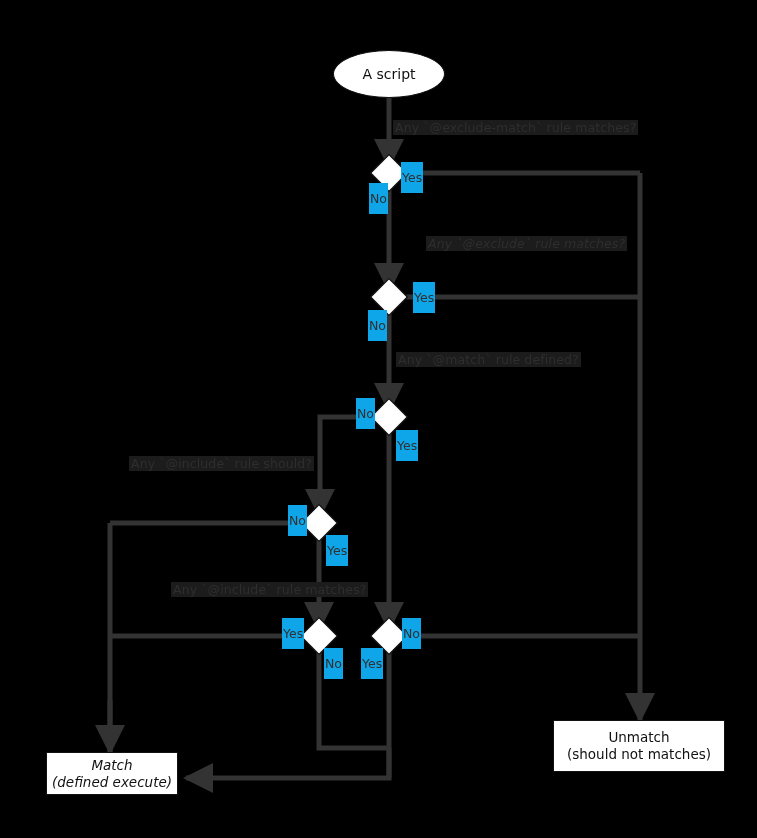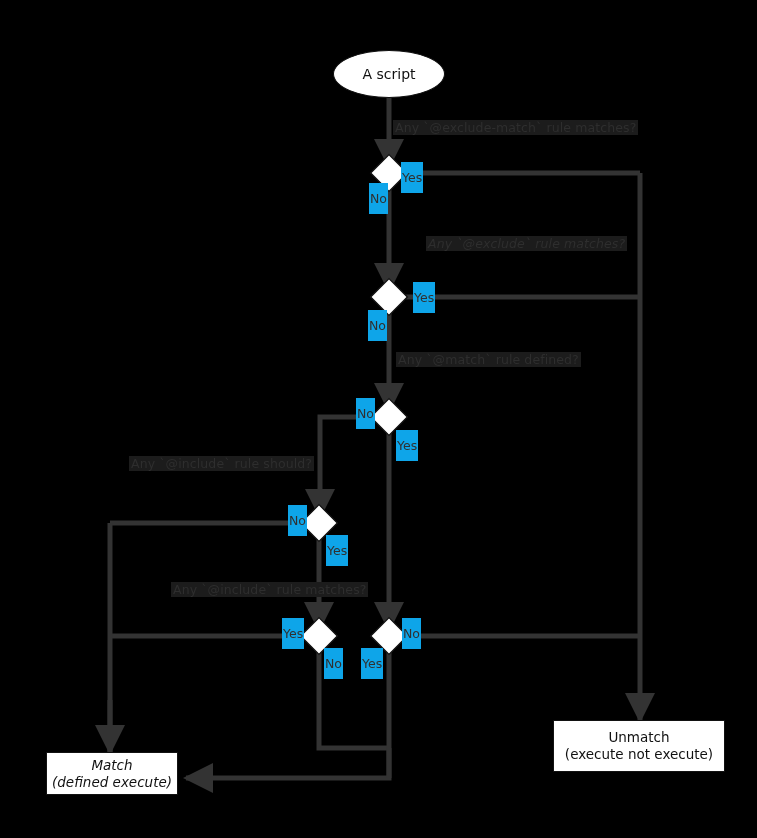--- a/index.html
+++ b/index.html
@@ -142,16 +142,16 @@
   <div class="yn-label" style="left:402px;top:618px;">No</div>
   <div class="yn-label" style="left:361px;top:648px;">Yes</div>
 
   <div class="term-box" style="left:46px;top:752px;width:132px;height:43px;font-style:italic;">
     <span>Match</span>
     <span>(defined execute)</span>
   </div>
 
   <div class="term-box" style="left:553px;top:720px;width:172px;height:52px;">
     <span>Unmatch</span>
-    <span>(execute not execute)</span>
+    <span>(should not matches)</span>
   </div>
 
 </div>
 
 </body></html>

